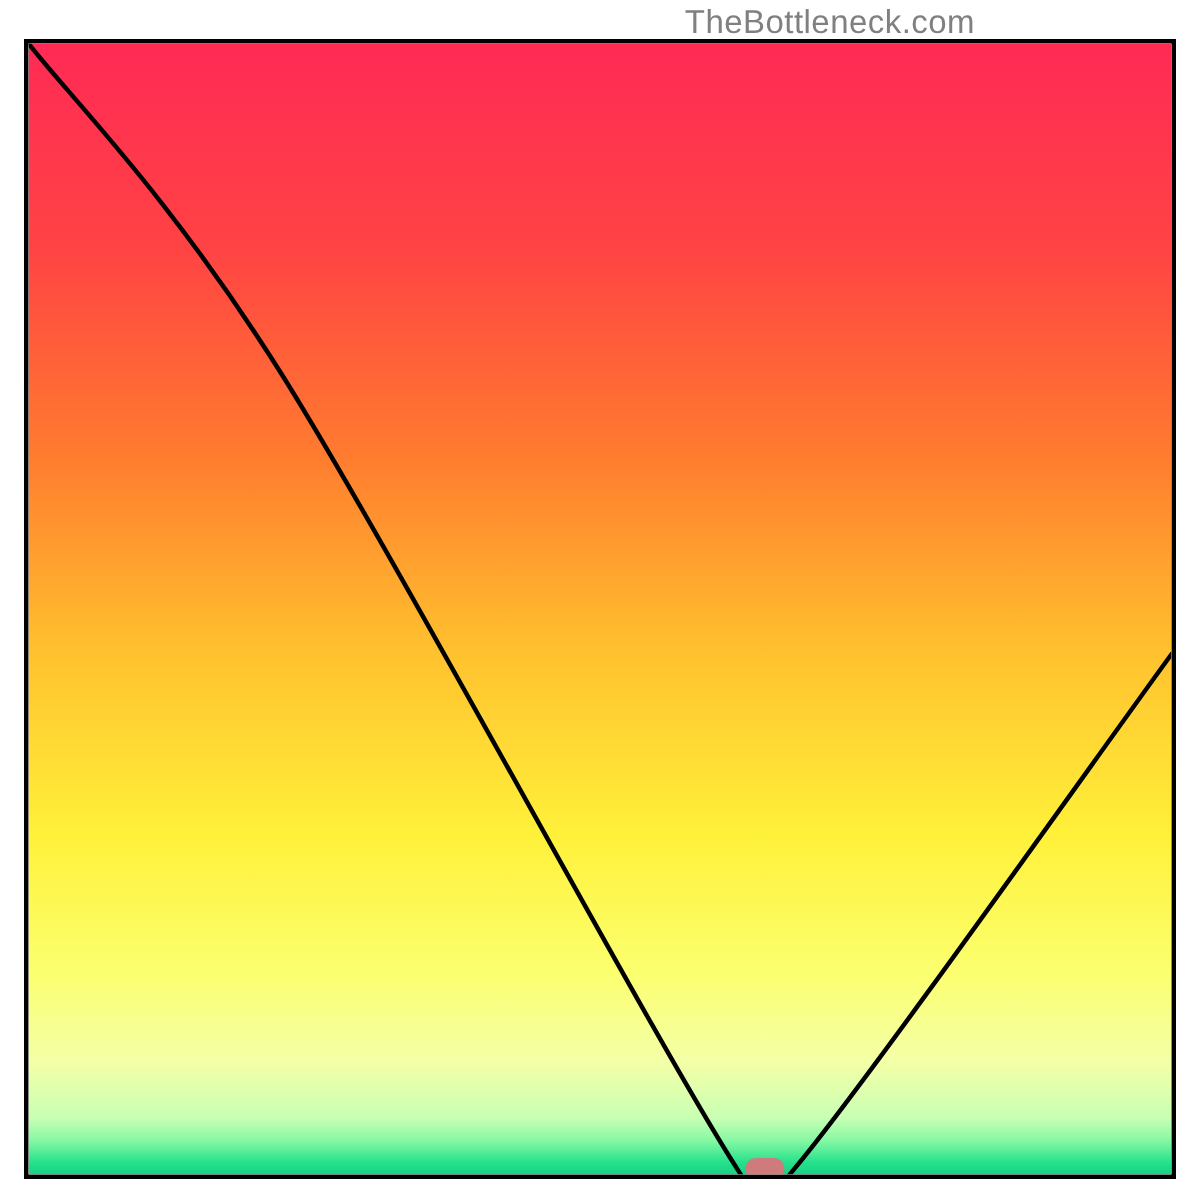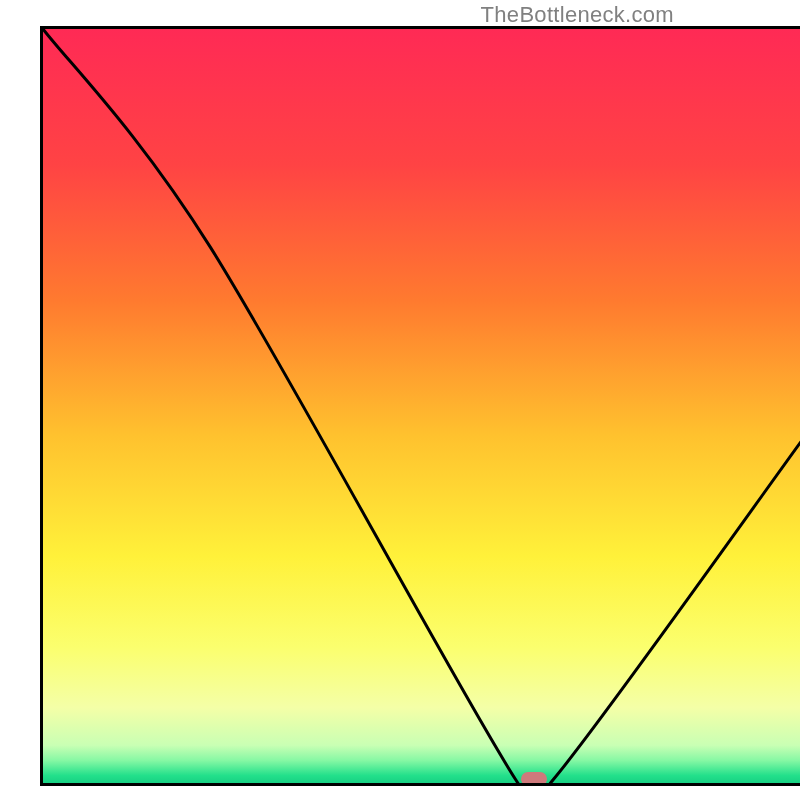--- a/index.html
+++ b/index.html
@@ -8,21 +8,20 @@
     width: 800px;
     height: 800px;
     background: #ffffff;
     font-family: Arial, Helvetica, sans-serif;
     overflow: hidden;
   }
   .stage {
     position: relative;
     width: 660px;
     height: 800px;
-    margin-left: 24px;
   }
   .watermark {
     position: absolute;
     top: 2px;
     right: 10px;
     color: #808080;
     font-size: 22px;
     font-weight: 500;
     letter-spacing: 0.3px;
     z-index: 30;

